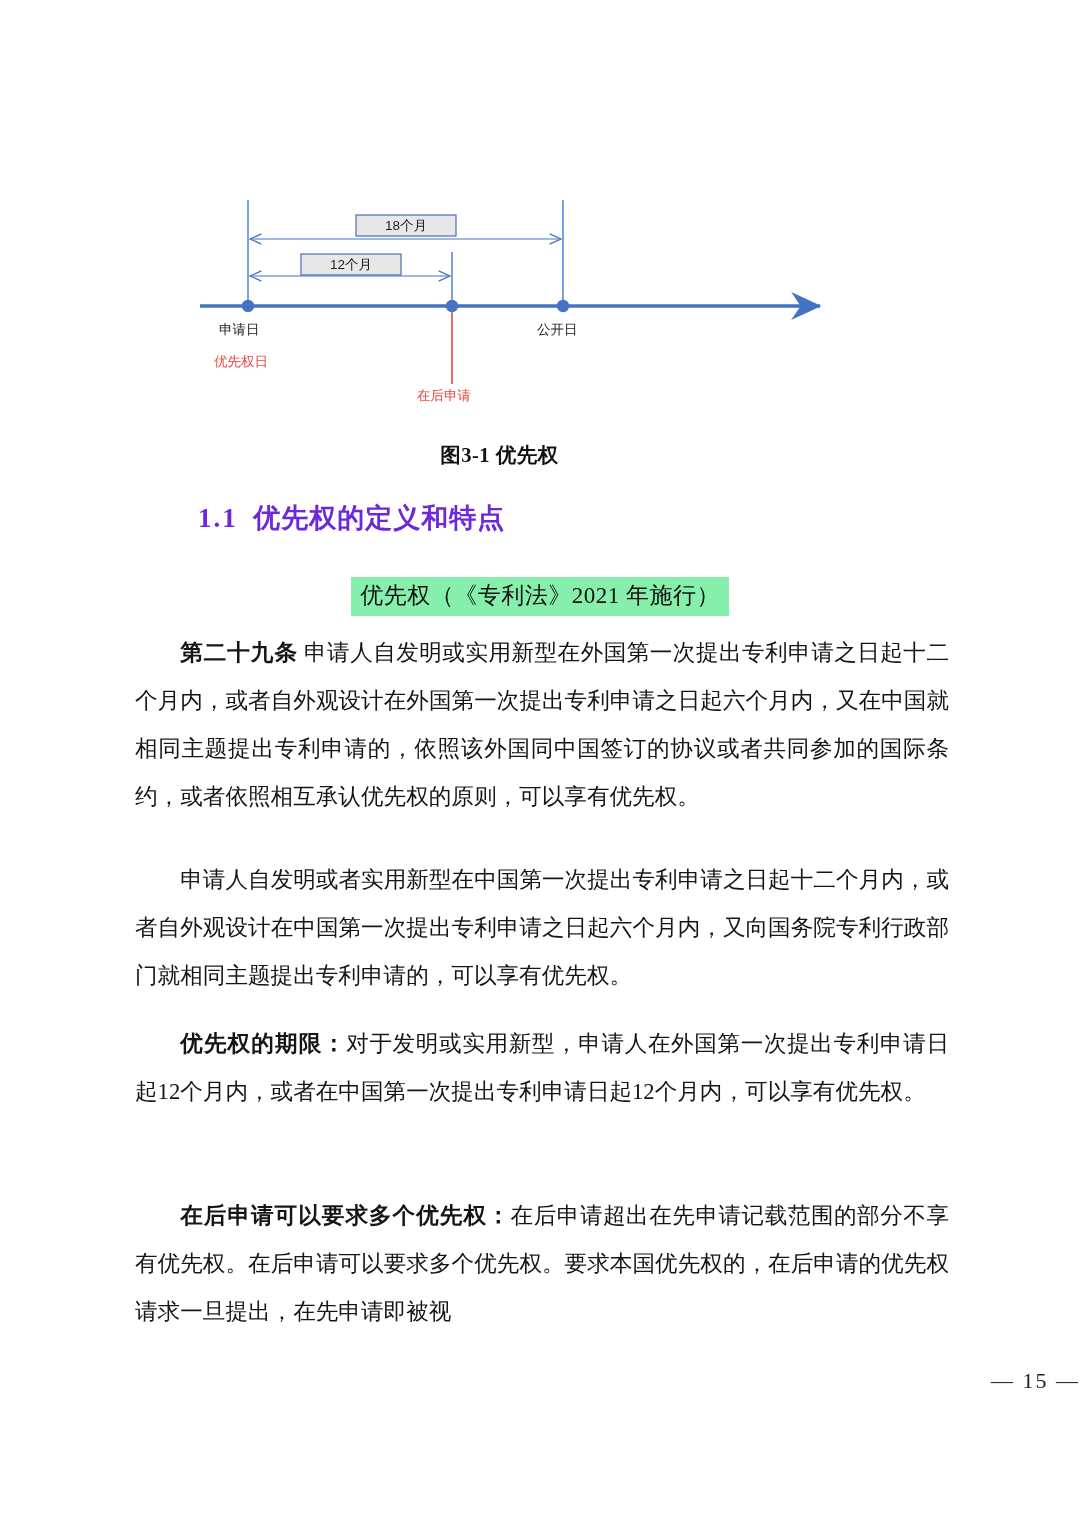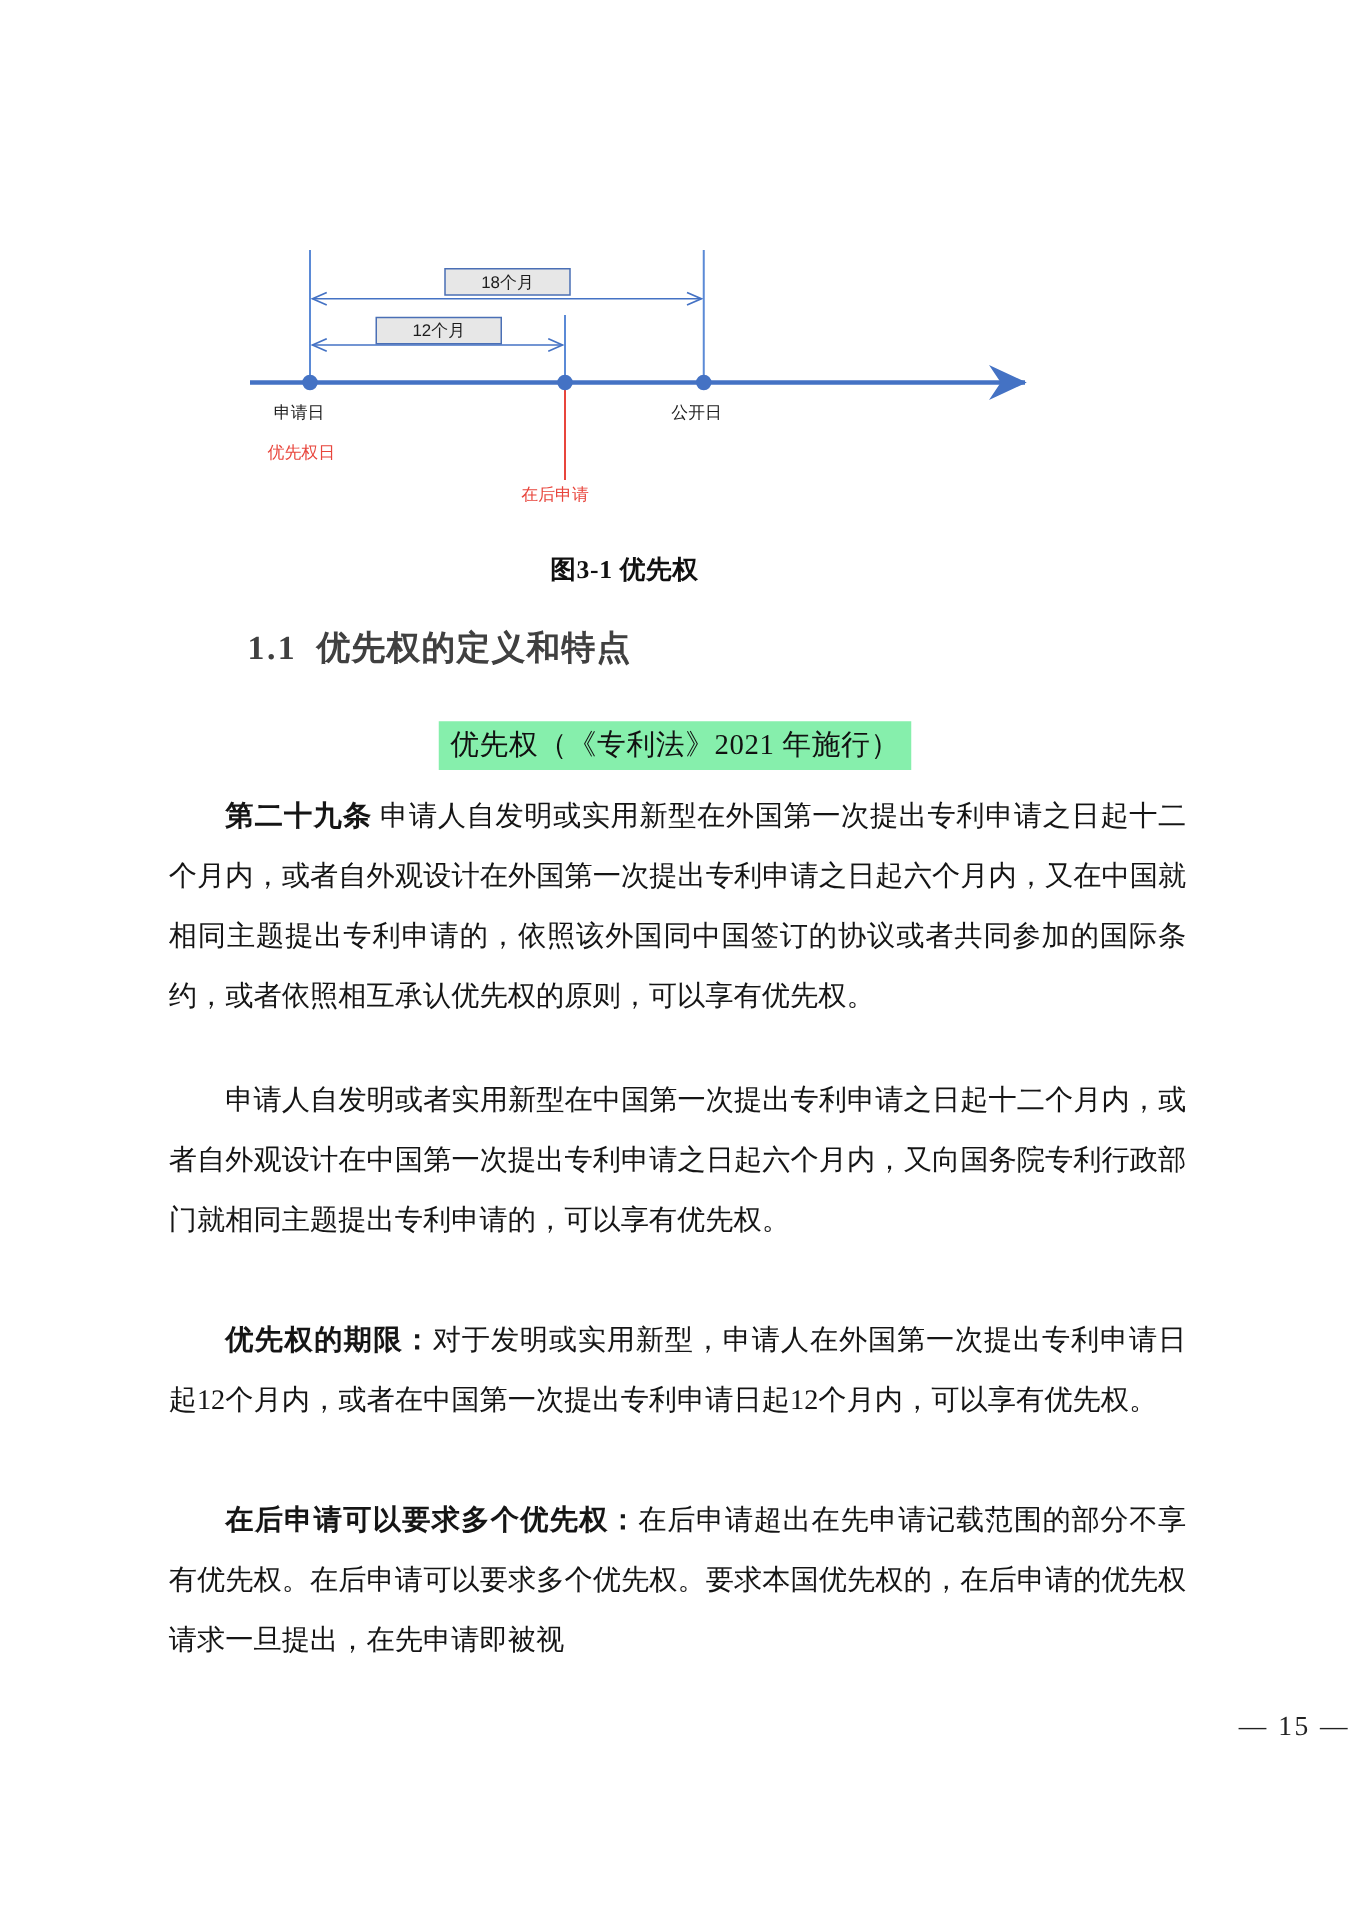--- a/index.html
+++ b/index.html
@@ -53,21 +53,21 @@
 
   
   .section-heading {
     position: absolute;
     left: 198px;
     top: 500px;
     font-family: "Liberation Serif", "DejaVu Serif", serif;
     font-weight: bold;
     font-size: 27px;
     letter-spacing: 1px;
-    color: #404040;
+    color: #6d28d9;
     white-space: nowrap;
   }
   .section-heading .num {
     font-family: "Liberation Serif", "DejaVu Serif", serif;
     letter-spacing: 2px;
   }
 
   
   .law-title-row {
     position: absolute;
@@ -104,21 +104,21 @@
   .indent2 {
     text-indent: 2em;
   }
   .lead {
     font-weight: bold;
     letter-spacing: 0.5px;
   }
 
   #para-article   { top: 629px; }
   #para-domestic  { top: 856px; }
-  #para-term      { top: 1048px; }
+  #para-term      { top: 1020px; }
   #para-relation  { top: 1192px; }
 
   
   .page-number {
     position: absolute;
     left: 0;
     top: 1368px;
     width: 1080px;
     text-align: right;
     font-family: "Liberation Serif", "DejaVu Serif", serif;

